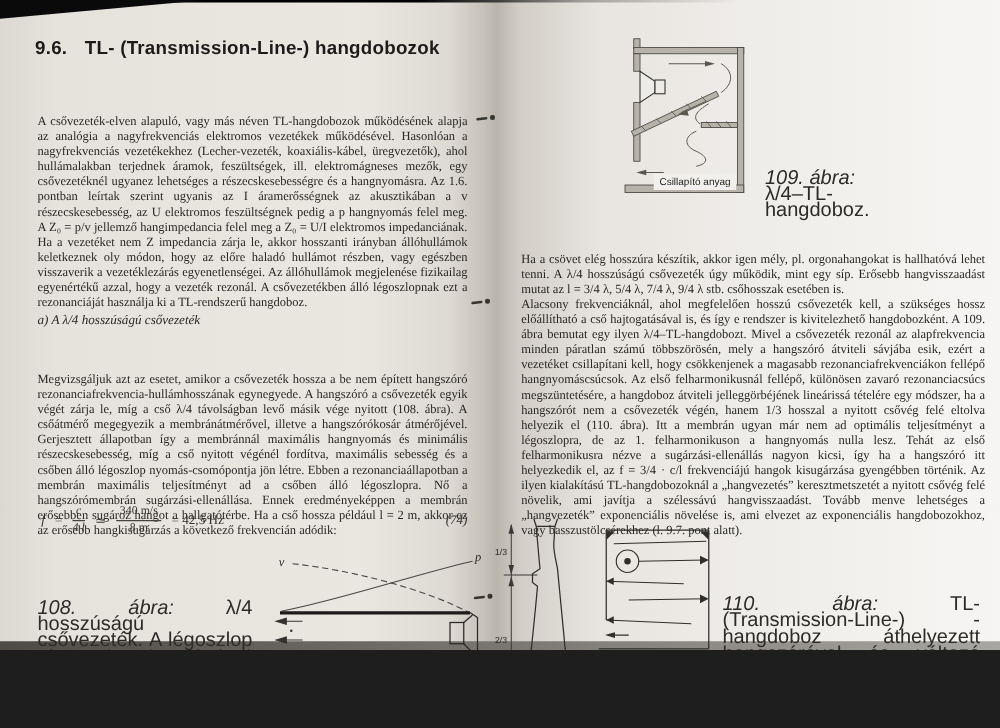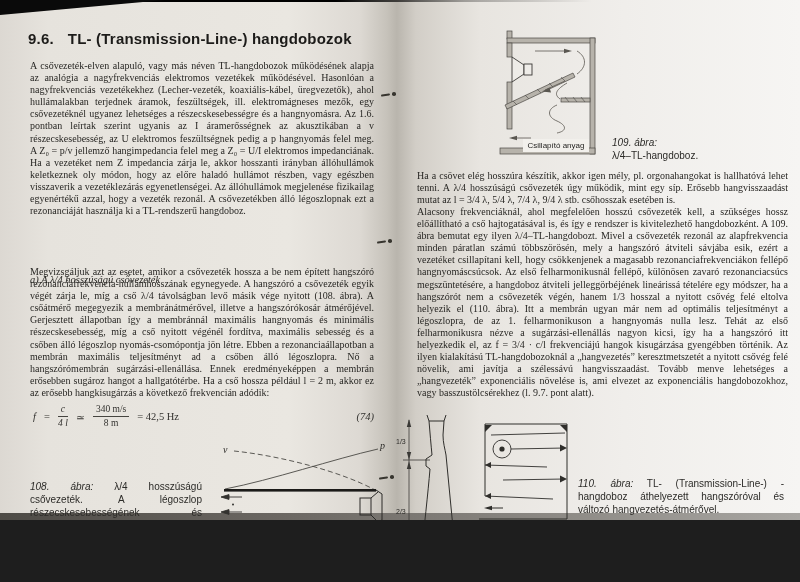--- a/index.html
+++ b/index.html
@@ -14,30 +14,30 @@
   .corner-wedge{position:absolute;top:0;left:0;width:0;height:0;
     border-top:15px solid #0a0a0a;border-right:165px solid transparent;}
   .edge-bottom{position:absolute;bottom:0;left:0;width:100%;height:7px;
     background:linear-gradient(90deg,#4e4b46,#6b6762 35%,#8f8c87 72%,#a8a6a2);}
   .speck{position:absolute;background:#37352f;border-radius:45%;}
   .speck.dash{border-radius:2px;transform:rotate(-8deg);}
 
   .title{position:absolute;left:28px;top:30px;font-family:"Liberation Sans",sans-serif;
     font-weight:700;font-size:15px;color:#1c1b19;letter-spacing:.2px;white-space:nowrap;}
   .title .secnum{margin-right:14px;}
-  .body-text{position:absolute;font-size:10px;line-height:12.1px;text-align:justify;color:#282724;}
-  .subhead{position:absolute;left:30px;top:251px;font-style:italic;font-size:10.5px;color:#282724;margin-top:23px;}
+  .body-text{position:absolute;font-size:10px;line-height:12.1px;text-align:justify;color:#282724;margin-top:32px;}
+  .subhead{position:absolute;left:30px;top:251px;font-style:italic;font-size:10.5px;color:#282724;}
   .formula{position:absolute;left:33px;top:404px;width:341px;display:flex;align-items:center;
     gap:8px;font-size:10.5px;color:#33322f;}
   .frac{display:inline-flex;flex-direction:column;align-items:center;line-height:11px;font-size:9.5px;}
   .frac .num{border-bottom:1px solid #45443f;padding:0 3px 1px;}
   .frac .den{padding-top:1px;}
   .var{font-style:italic;}
   .eqno{margin-left:auto;font-size:10.5px;font-style:italic;}
-  .caption{position:absolute;font-family:"Liberation Sans",sans-serif;font-size:10px;
+  .caption{position:absolute;font-family:"Liberation Sans",sans-serif;font-size:16px;
     line-height:13.2px;color:#2c2b28;text-align:justify;}
   .cap-label{font-style:italic;}
   .pageno{position:absolute;font-size:11px;color:#33322f;}
   .fig{position:absolute;}
   .figtext{font-family:"Liberation Serif",serif;font-size:10px;fill:#2c2b28;}
   .figtext-sm{font-family:"Liberation Sans",sans-serif;font-size:7px;fill:#2c2b28;}
   .damp-label{font-family:"Liberation Sans",sans-serif;font-size:8px;fill:#1f1e1c;}
 </style>
 </head>
 <body>

